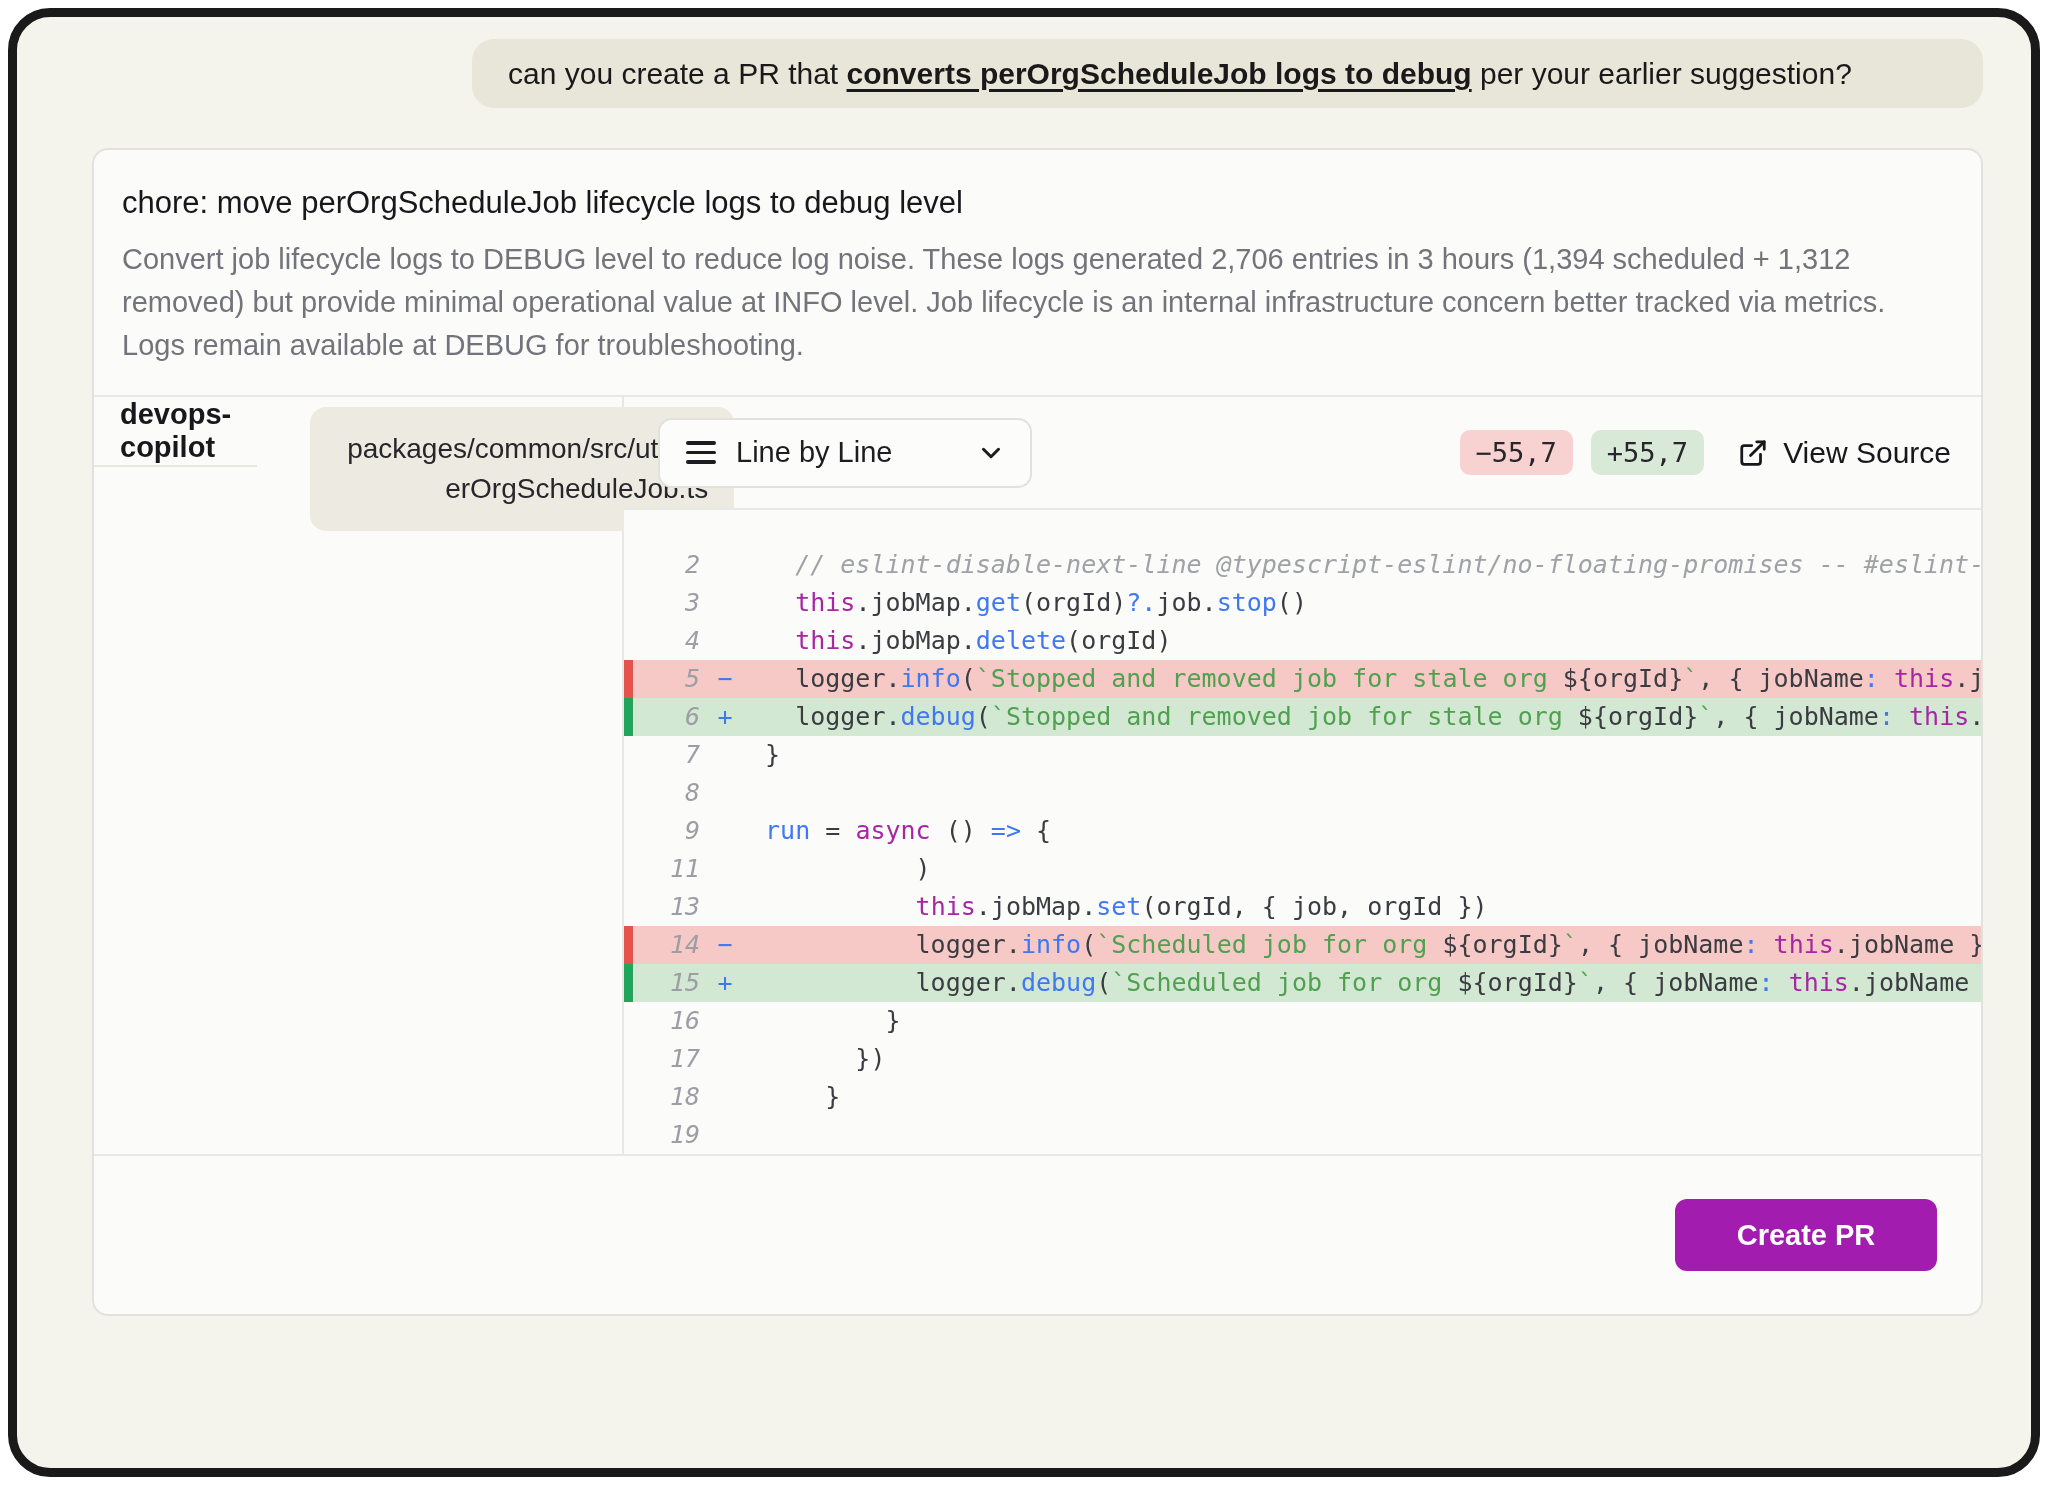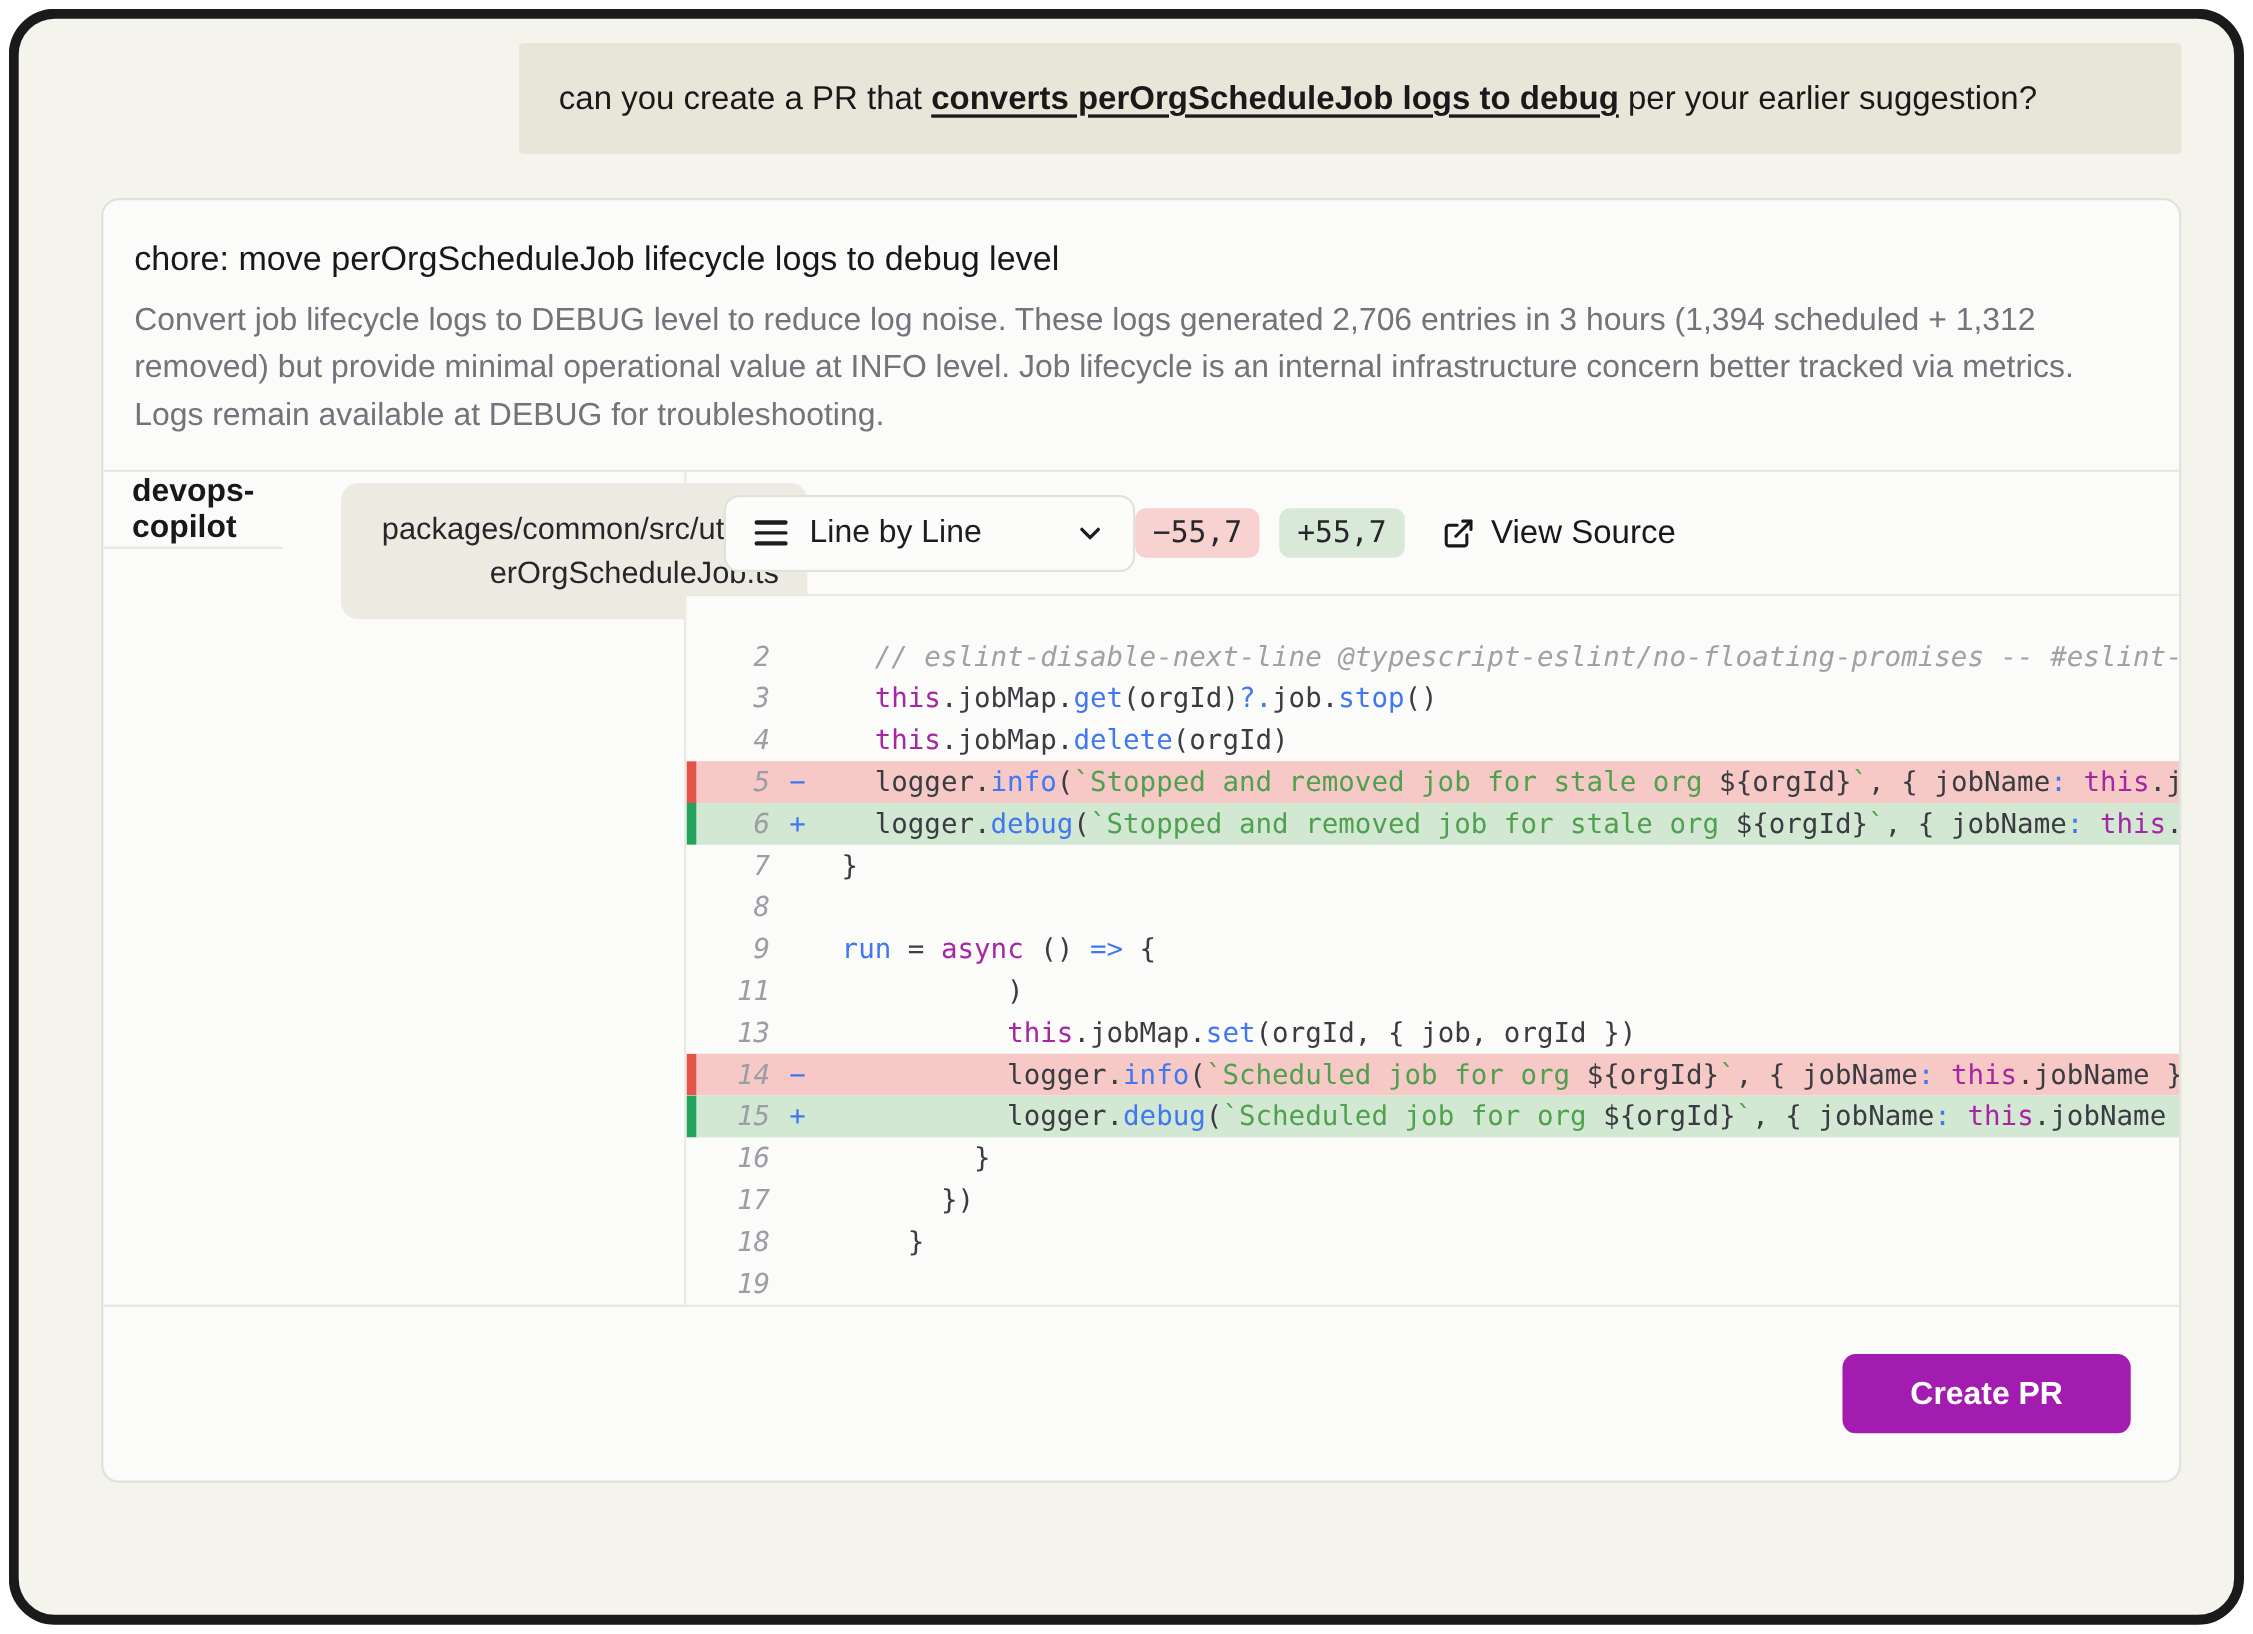--- a/index.html
+++ b/index.html
@@ -1,43 +1,43 @@
 <!DOCTYPE html>
 <html><head>
 <meta charset="utf-8">
 <style>
   html,body{margin:0;padding:0;width:2048px;height:1485px;background:#ffffff;overflow:hidden;
     font-family:"Liberation Sans",sans-serif;-webkit-font-smoothing:antialiased;}
   .frame{position:fixed;inset:8px;border:9px solid #1a1a1a;border-radius:42px;background:#f4f4ed;overflow:hidden;}
   .inner{padding:22px 48px 0 75px;}
 
   
-  .bubble{box-sizing:border-box;margin-left:auto;width:1511px;background:#e8e5d9;border-radius:4px;
-    padding:26px 36px;font-size:30px;line-height:49px;color:#191919;}
+  .bubble{box-sizing:border-box;margin-left:auto;width:1511px;background:#e8e5d9;border-radius:22px;
+    padding:10px 36px;font-size:30px;line-height:49px;color:#191919;}
   .bubble b{font-weight:700;text-decoration:underline;text-decoration-thickness:3px;text-underline-offset:5px;}
 
   
   .card{box-sizing:border-box;margin-top:40px;background:#fbfbf9;border:2px solid #e2e2dd;border-radius:16px;overflow:hidden;}
   .card-header{padding:34px 28px 28px;}
   .card-header h1{margin:0 0 16px;font-size:31px;line-height:38px;color:#17171c;font-weight:400;}
   .card-header p{margin:0;font-size:29px;line-height:43px;color:#73737b;max-width:1840px;}
 
   .card-body{display:flex;border-top:2px solid #e8e8e3;border-bottom:2px solid #e8e8e3;}
   
   .sidebar{flex:none;width:528px;border-right:2px solid #e8e8e3;display:flex;flex-direction:row;gap:40px;}
   .sidebar-header{height:68px;display:flex;align-items:center;padding:0 26px;border-bottom:2px solid #e8e8e3;
     font-size:29px;font-weight:700;color:#17171c;}
   .file-list{padding:10px 13px;}
   .file-item{background:#edebe1;border-radius:16px;padding:22px 26px;text-align:right;cursor:pointer;}
   .file-item span{display:inline-block;width:372px;overflow-wrap:anywhere;text-align:right;
     font-size:28px;line-height:40px;color:#26262b;}
 
   
   .diff-panel{flex:1;min-width:0;display:flex;flex-direction:column;}
-  .diff-toolbar{height:111px;flex:none;display:flex;align-items:center;justify-content:flex-start;
+  .diff-toolbar{height:111px;flex:none;display:flex;align-items:center;justify-content:space-between;
     padding:0 30px 0 34px;border-bottom:2px solid #e8e8e3;}
   .view-mode{display:flex;align-items:center;box-sizing:border-box;min-width:374px;height:70px;padding:0 24px 0 26px;
     background:#fcfcfa;border:2px solid #e2e2dd;border-radius:14px;font-size:29px;font-weight:500;color:#1c1c21;cursor:pointer;}
   .lines-icon{display:inline-flex;flex-direction:column;gap:6px;margin-right:20px;}
   .lines-icon i{display:block;width:30px;height:3.5px;background:#1c1c21;border-radius:2px;}
   .view-mode svg.chev{margin-left:auto;}
   .toolbar-right{display:flex;align-items:center;gap:18px;}
   .badge{font-family:"DejaVu Sans Mono",monospace;font-size:27px;padding:7px 16px;border-radius:10px;color:#26262b;}
   .badge.del{background:#f7d2d0;}
   .badge.add{background:#d8e9d8;}

